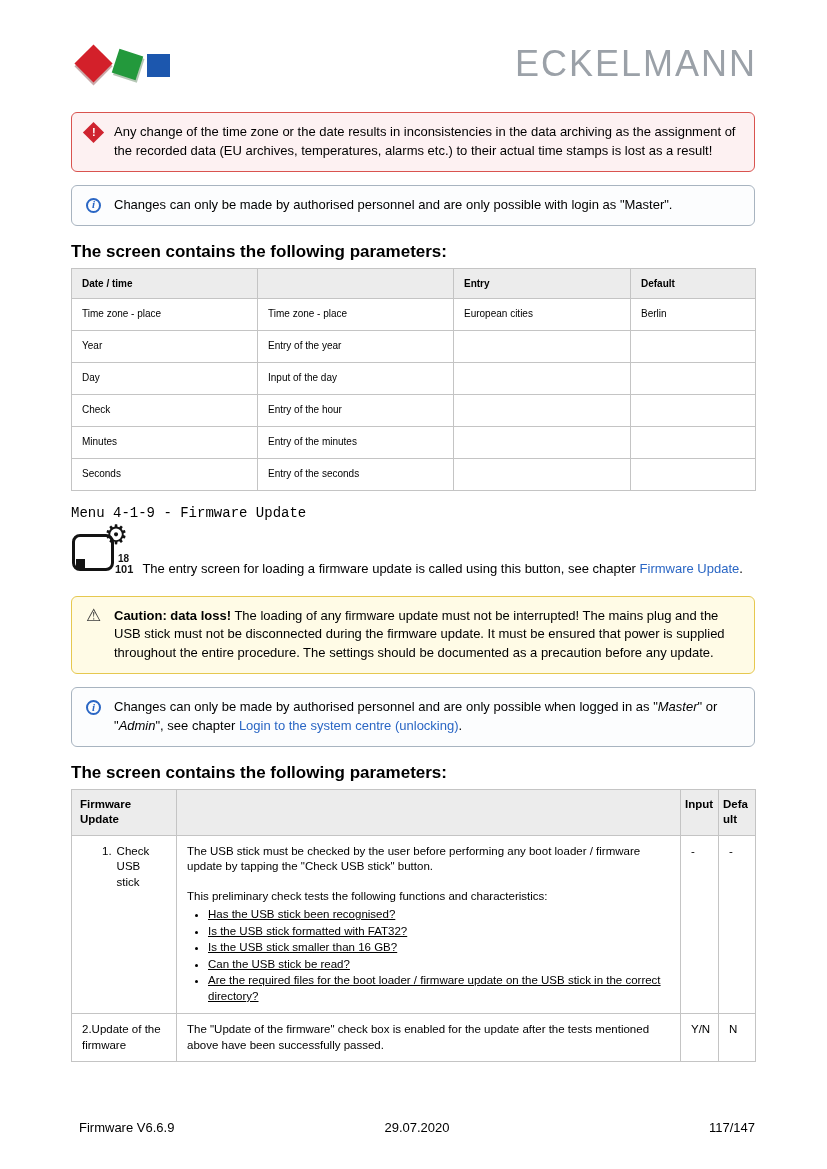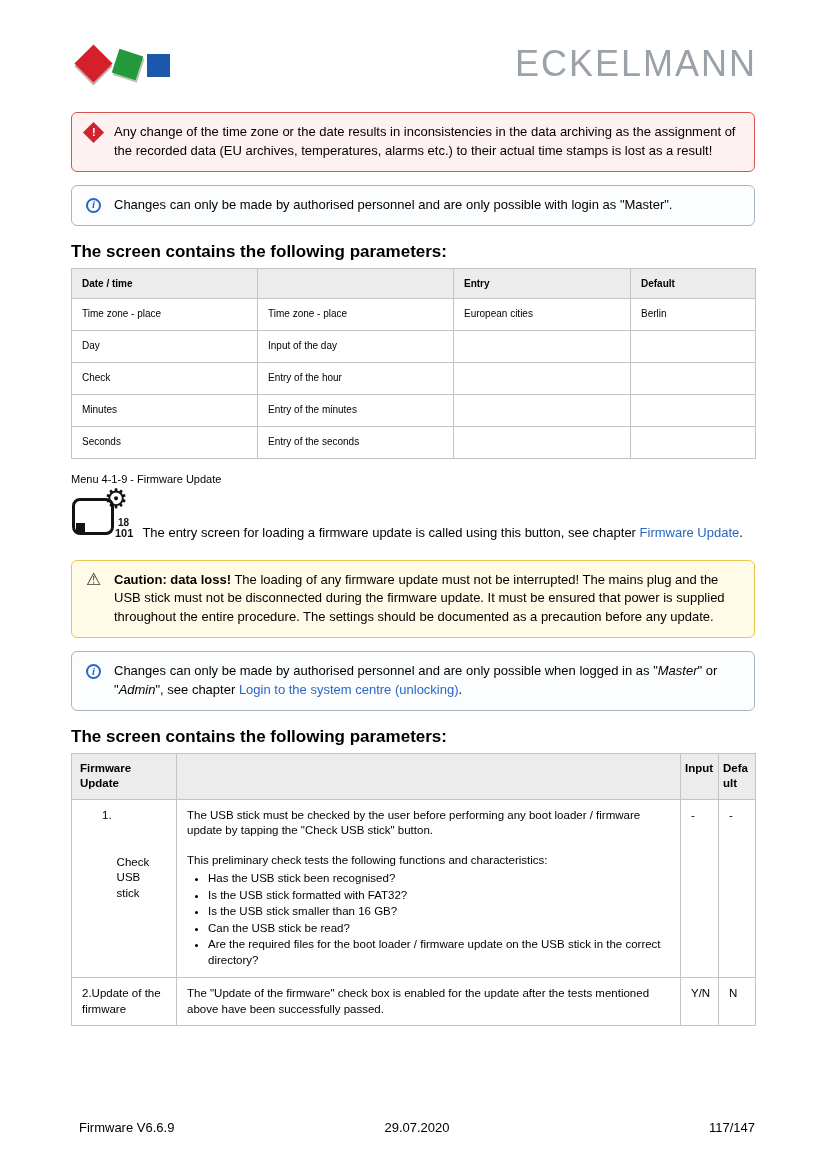--- a/index.html
+++ b/index.html
@@ -34,27 +34,27 @@
   .tbl thead th{background:var(--table-header-bg,#ececec);font-weight:bold;}
   .t1{font-size:10px;}
   .t1 th{padding:9px 10px;}
   .t1 td{padding:9px 10px;height:32px;}
   .t2{font-size:11.5px;line-height:1.35;}
   .t2 thead th{padding:7px 8px;font-size:11.5px;}
   .t2 thead th.narrow{padding:7px 4px;margin-top:12px;}
   .t2 thead th.brk{word-break:break-all;}
   .t2 td{padding:8px 10px;}
   .numrow{display:flex;gap:5px;padding-left:20px;}
-  .numlabel{width:56px;margin-top:47px;}
+  .numlabel{width:56px;}
   .t2 .p1{margin:0 0 14px;}
   .t2 .p2{margin:0 0 3px;}
-  .t2 ul{margin:3px 0 0 21px;padding:0;}
+  .t2 ul{margin:3px 0 0 21px;padding:0;text-decoration:underline;}
   .t2 li{margin:0 0 1px;}
 
-  .menu-title{margin:14px 72px 5px 71px;font-size:11px;}
+  .menu-title{margin:14px 72px 5px 71px;font-size:14px;font-family:Liberation Mono, monospace;}
   .fw-para{margin:0 72px 0 71px;font-size:13px;line-height:1.5;}
   .fw-icon{position:relative;display:inline-block;width:64px;height:52px;margin-right:4px;vertical-align:bottom;}
   .fw-frame{position:absolute;left:1px;top:8px;width:42px;height:37px;border:3px solid #131313;border-radius:8px;}
   .fw-gear{position:absolute;left:33px;top:-5px;font-size:27px;line-height:1;color:#131313;font-family:"DejaVu Sans",sans-serif;}
   .fw-b1{position:absolute;left:47px;top:25px;font-size:10px;font-weight:bold;color:#131313;}
   .fw-b2{position:absolute;left:44px;top:35px;font-size:11px;font-weight:bold;color:#131313;}
   .fw-chip{position:absolute;left:5px;top:33px;width:9px;height:9px;background:#131313;}
 
   .link{color:var(--link,#2a66c4);text-decoration:none;}
 
@@ -106,20 +106,26 @@
         <th>Entry</th>
         <th>Default</th>
       </tr>
     </thead>
     <tbody>
       <tr>
         <td>Time zone - place</td>
         <td>Time zone - place</td>
         <td>European cities</td>
         <td>Berlin</td>
+      </tr>
+      <tr>
+        <td>Year</td>
+        <td>Entry of the year</td>
+        <td></td>
+        <td></td>
       </tr>
       <tr>
         <td>Day</td>
         <td>Input of the day</td>
         <td></td>
         <td></td>
       </tr>
       <tr>
         <td>Check</td>
         <td>Entry of the hour</td>

